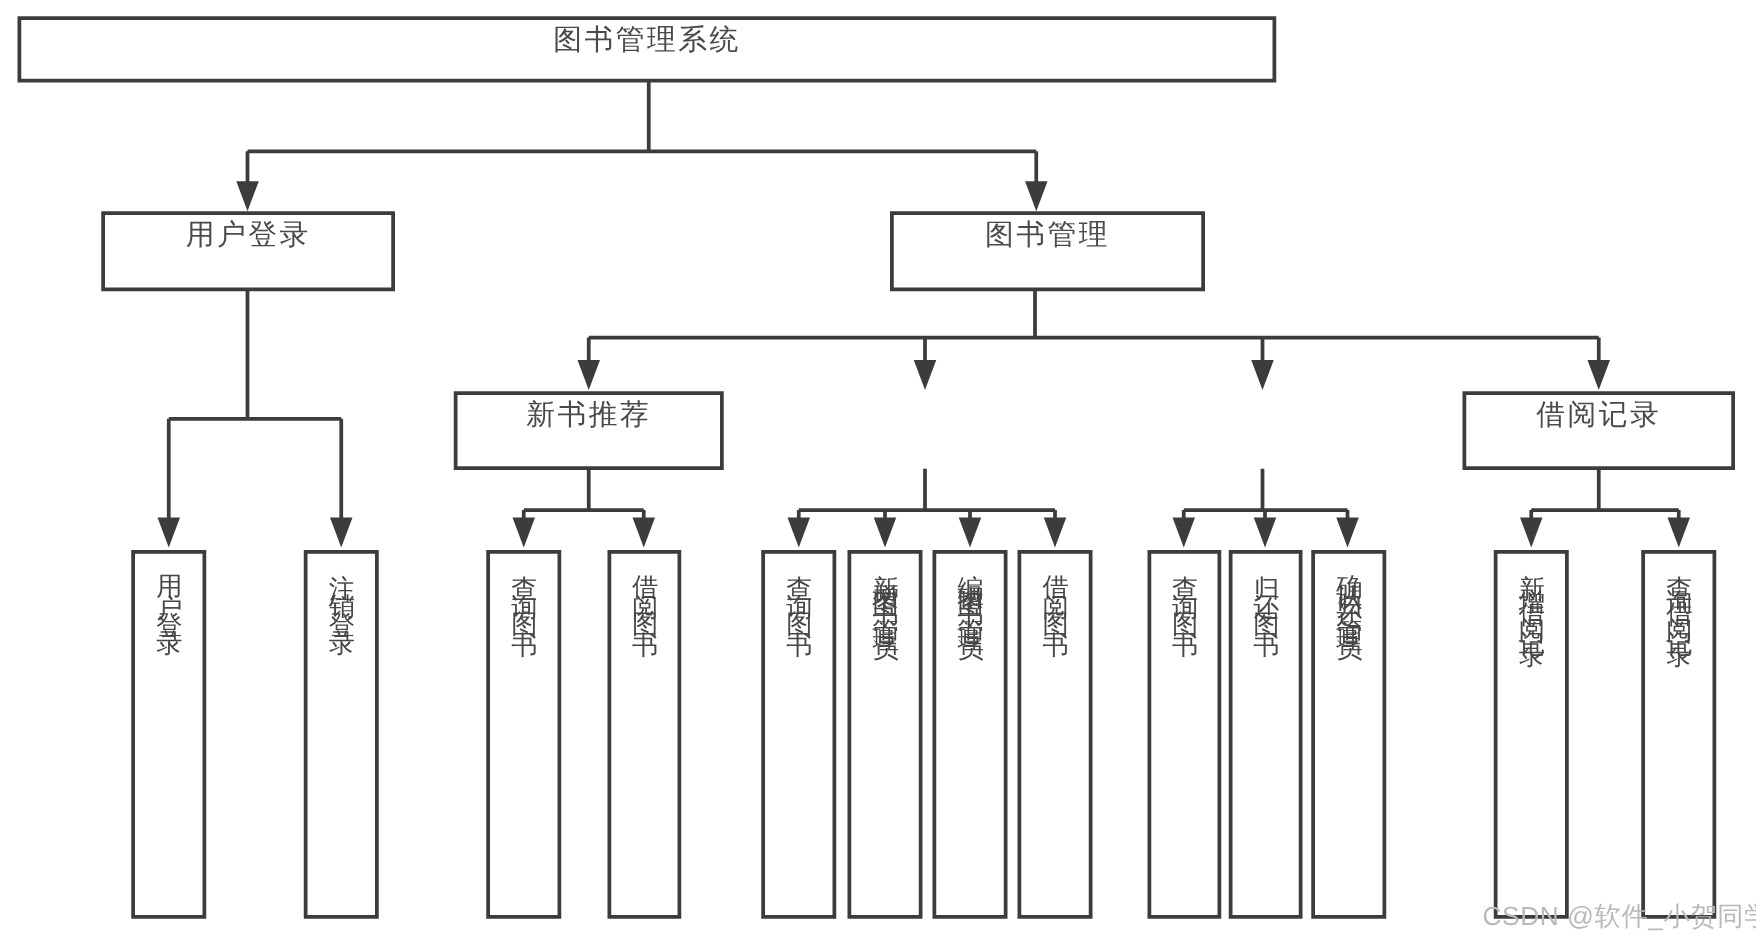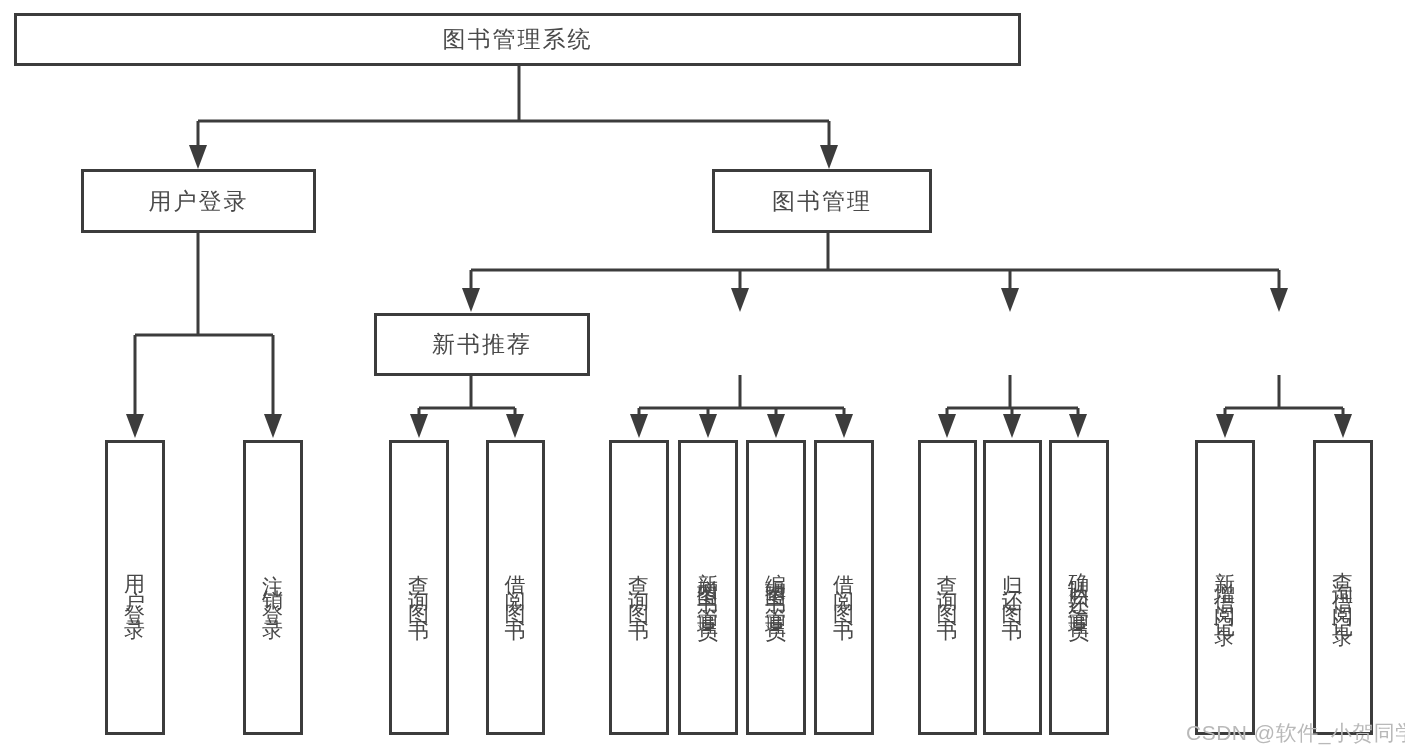--- a/index.html
+++ b/index.html
@@ -9,29 +9,29 @@
     background:#fff;
     font-family:"Liberation Sans","DejaVu Sans",sans-serif;
     overflow:hidden;
   }
   .connectors{position:absolute;left:0;top:0;z-index:2;pointer-events:none;}
   .box{
     position:absolute;
     box-sizing:border-box;
     border:3px solid #3c3c3c;
     background:#ffffff;
-    display:flex;align-items:center;justify-content:center;
+    display:flex;justify-content:center;
     color:#4a4a4a;
     z-index:1;
   }
   .hlabel{font-size:23px;letter-spacing:2px;white-space:nowrap;}
   .root{left:14px;top:13px;width:1007px;height:53px;}
   .n-user-login{left:81px;top:169px;width:235px;height:64px;}
-  .n-book-mgmt{left:712px;top:169px;width:220px;height:64px;}
-  .n-l3a{left:363px;top:313px;width:216px;height:63px;margin-left:11px;}
+  .n-book-mgmt{left:712px;top:169px;width:252px;height:64px;}
+  .n-l3a{left:363px;top:313px;width:216px;height:63px;}
   .n-l3b{left:632px;top:313px;width:220px;height:63px;}
   .n-l3c{left:902px;top:313px;width:218px;height:63px;}
   .n-l3d{left:1170px;top:313px;width:218px;height:63px;}
   .leaf{top:440px;height:295px;width:60px;}
   .leaf span{
     writing-mode:vertical-rl;
     text-orientation:mixed;
     font-size:21px;
     color:#474747;
     line-height:1;
@@ -101,20 +101,23 @@
   <div class="box n-user-login">
     <span class="hlabel">用户登录</span>
   </div>
   <div class="box n-book-mgmt">
     <span class="hlabel">图书管理</span>
   </div>
 
   <div class="box n-l3a">
     <span class="hlabel">新书推荐</span>
   </div>
+  <div class="box n-l3d">
+    <span class="hlabel">借阅记录</span>
+  </div>
 
   <div class="box leaf ls-wide lf1">
     <span>用户登录</span>
   </div>
   <div class="box leaf ls-wide lf2">
     <span>注销登录</span>
   </div>
   <div class="box leaf ls-wide lf3">
     <span>查询图书</span>
   </div>

